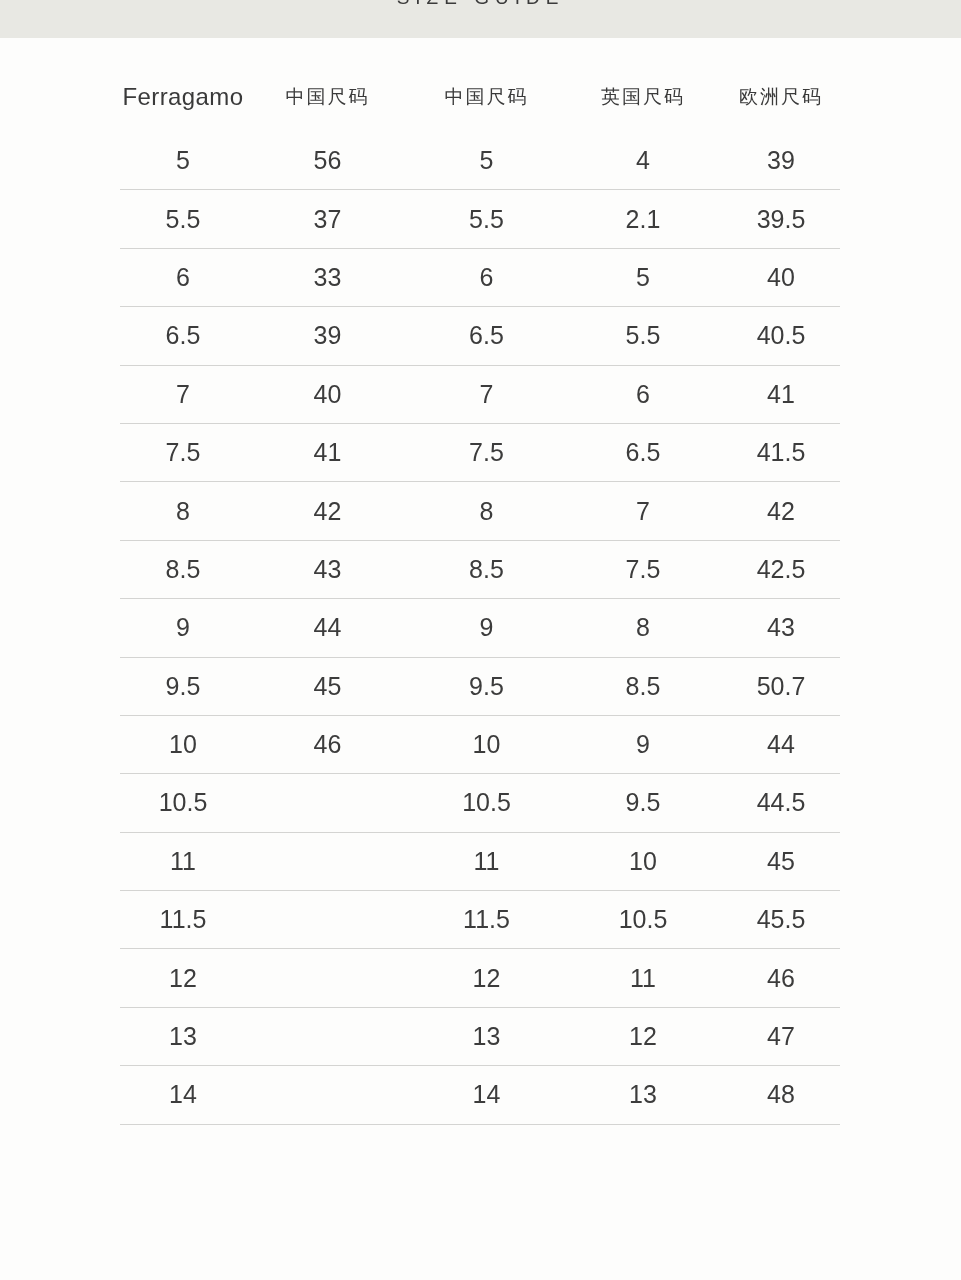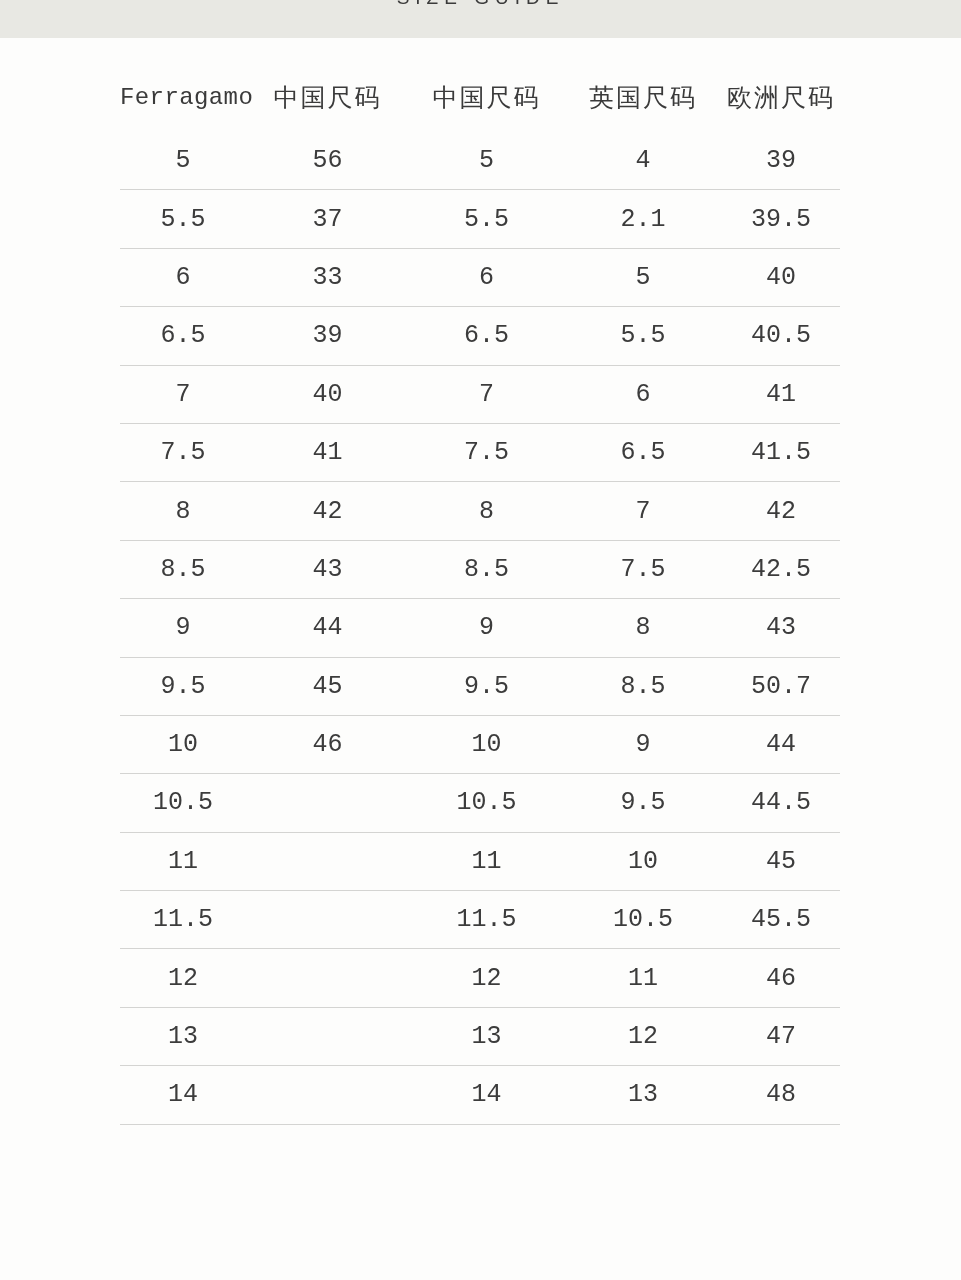--- a/index.html
+++ b/index.html
@@ -39,21 +39,20 @@
   }
 
   
   .sheet {
     position: absolute;
     top: 38px;
     left: 0;
     width: 961px;
     height: 1242px;
     background: #fdfdfc;
-    font-family: Liberation Mono, monospace;
   }
 
   table.size-table {
     position: absolute;
     left: 120px;
     top: 24px;
     width: 720px;
     border-collapse: collapse;
     table-layout: fixed;
   }
@@ -61,21 +60,21 @@
   table.size-table col.c0 { width: 126px; }
   table.size-table col.c1 { width: 163px; }
   table.size-table col.c2 { width: 155px; }
   table.size-table col.c3 { width: 158px; }
   table.size-table col.c4 { width: 118px; }
 
   thead th {
     height: 70px;
     vertical-align: middle;
     text-align: center;
-    font-size: 25px;
+    font-size: 19px;
     font-weight: 400;
     color: #3a3a3a;
     padding: 0;
     border: none;
     white-space: nowrap;
   }
   thead th.brand {
     font-size: 24px;
     letter-spacing: 0.4px;
   }

